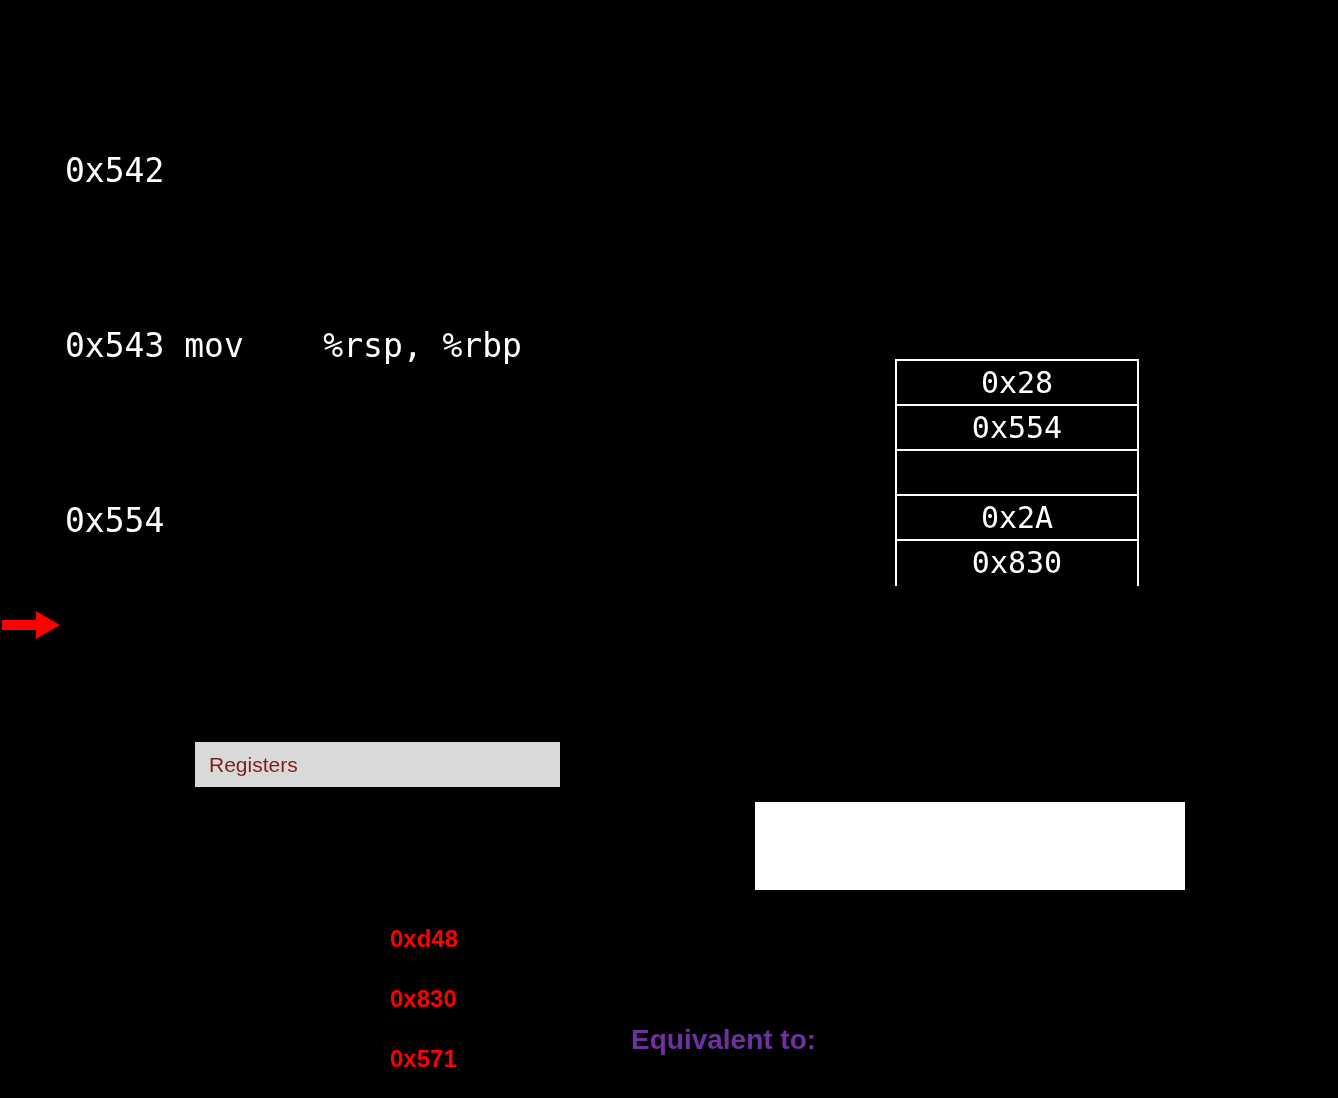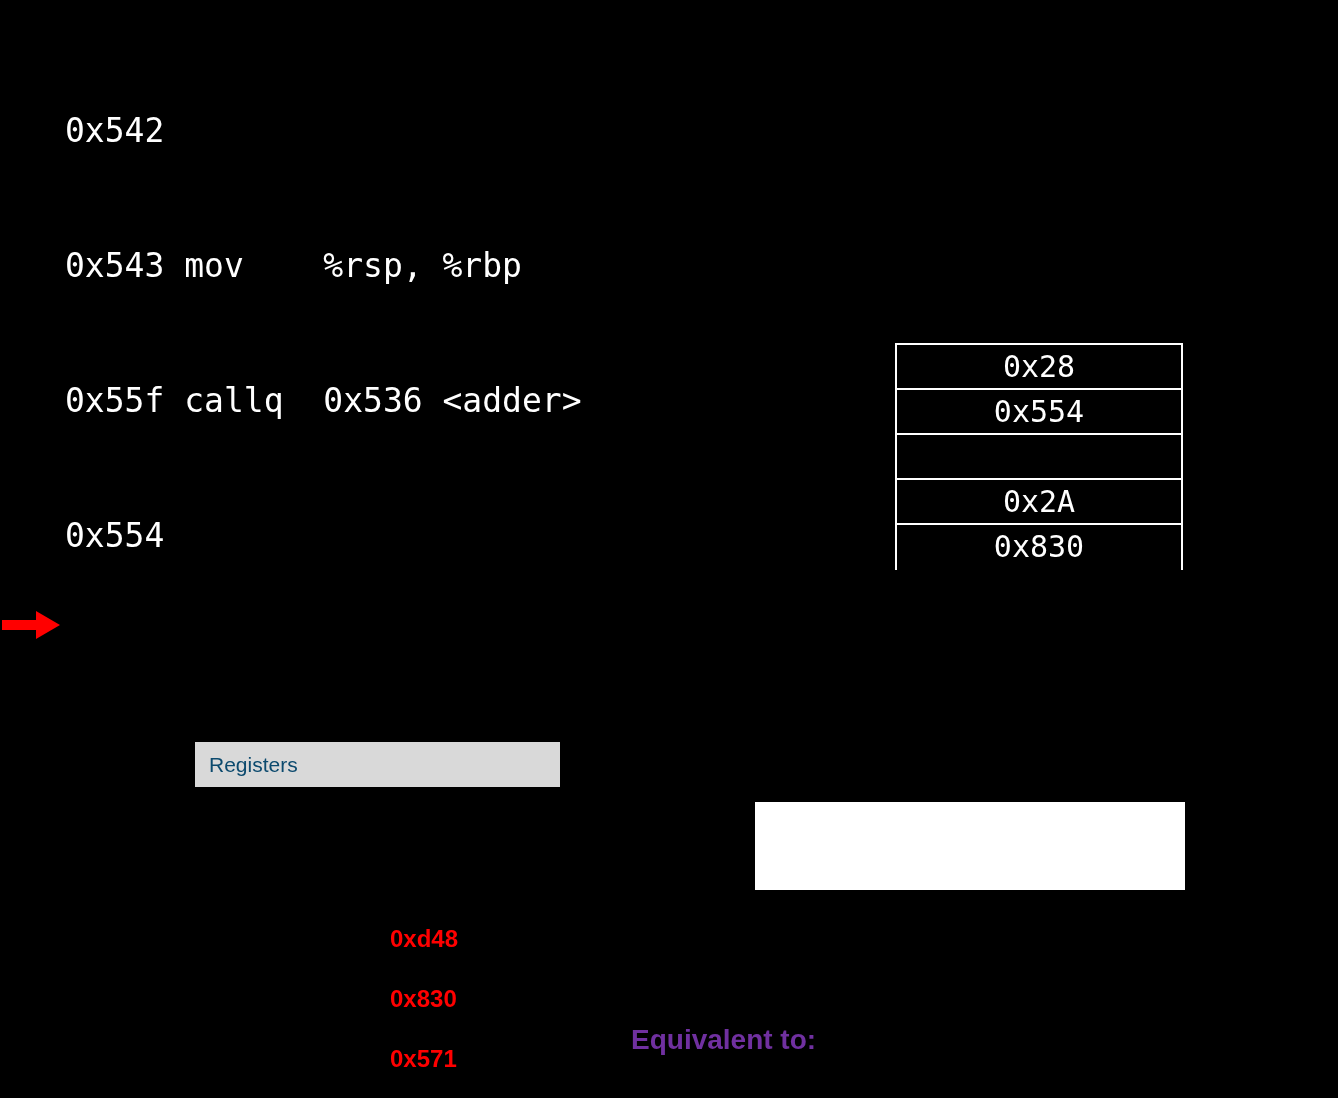--- a/index.html
+++ b/index.html
@@ -16,37 +16,37 @@
   
   .asm {
     position: absolute;
     left: 65px;
     top: 18px;
     color: #fff;
     font-size: 33px;
     line-height: 45px;
     white-space: pre;
   }
-  .asm-line { height: 45px; }
+  .asm-line { height: 45px; margin-top: 40px; }
 
   
   .ip-arrow {
     position: absolute;
     left: 2px;
     top: 611px;
     width: 58px;
     height: 28px;
   }
 
   
   .stack {
     position: absolute;
     left: 895px;
-    top: 343px;
-    width: 288px;
+    top: 359px;
+    width: 244px;
   }
   .stack-row {
     height: 47px;
     margin-top: -2px;
     border: 2px solid #fff;
     color: #fff;
     font-size: 30px;
     line-height: 43px;
     text-align: center;
     white-space: pre;
@@ -55,21 +55,21 @@
   .stack-row.open-bottom { border-bottom: none; }
 
   
   .registers-header {
     position: absolute;
     left: 195px;
     top: 742px;
     width: 365px;
     height: 45px;
     background: #d9d9d9;
-    color: #0c4a6e;
+    color: #7f1d1d;
     font-family: "Liberation Sans", sans-serif;
     font-size: 21px;
     line-height: 45px;
     padding-left: 14px;
   }
 
   
   .reg-values {
     position: absolute;
     left: 390px;
@@ -111,21 +111,20 @@
   }
 </style>
 </head>
 <body>
 
 <div class="canvas">
 
   <div class="asm">
     <div class="asm-line">0x542</div>
     <div class="asm-line">0x543 mov    %rsp, %rbp</div>
-    <div class="asm-line">0x55f callq  0x536 &lt;adder&gt;</div>
     <div class="asm-line">0x554</div>
     
     
     
     
     
     
     
   </div>
 

